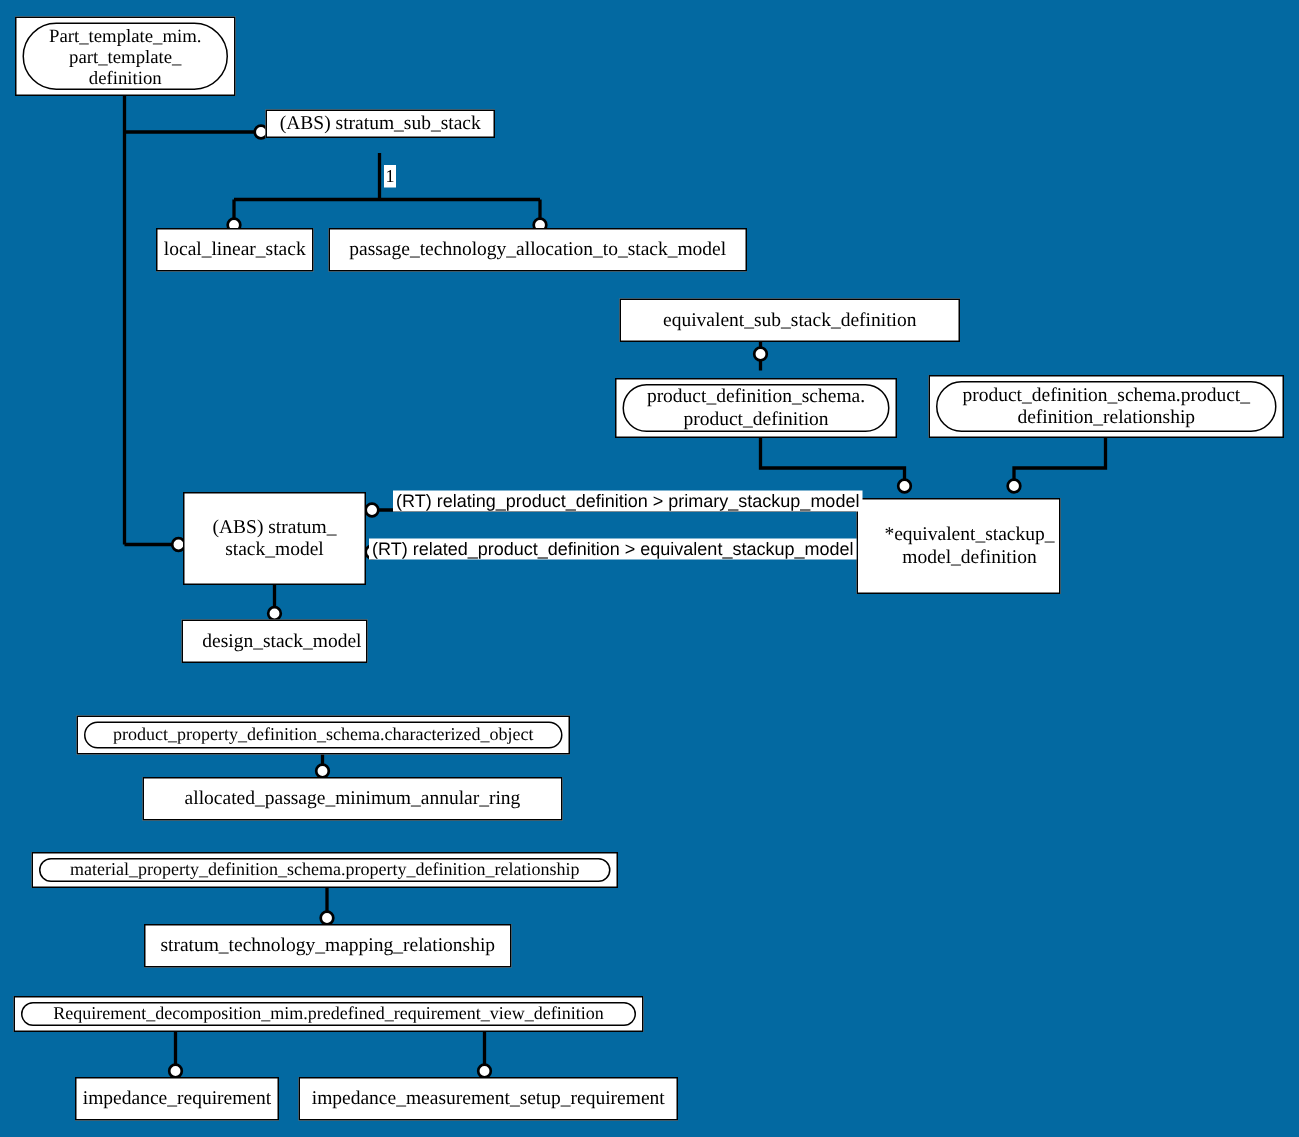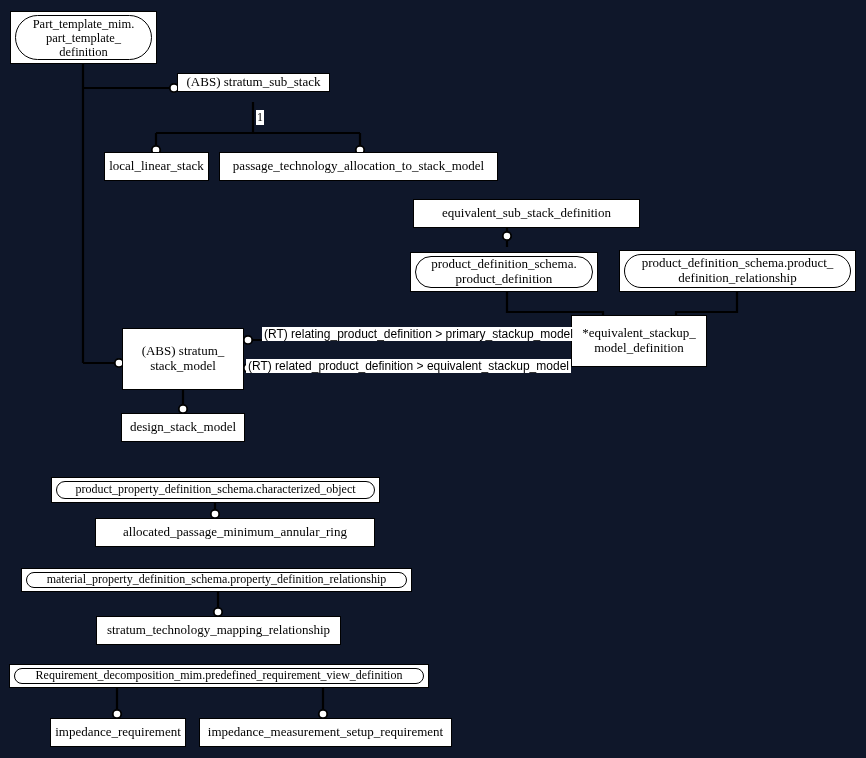--- a/index.html
+++ b/index.html
@@ -5,21 +5,21 @@
 <style>
   html, body {
     margin: 0;
     padding: 0;
     background: #ffffff;
   }
   #canvas {
     position: relative;
     width: 866px;
     height: 758px;
-    background: #0f172a;
+    background: #0369a1;
     font-family: "Liberation Serif", "DejaVu Serif", serif;
     overflow: hidden;
   }
   #wires {
     position: absolute;
     left: 0;
     top: 0;
     width: 866px;
     height: 758px;
     pointer-events: none;
@@ -172,30 +172,30 @@
   <div class="node capsule f13" style="left:619px; top:250px; width:237px; height:42px;">
     <span class="lbl">product_definition_schema.product_
 definition_relationship</span>
   </div>
 
   <div class="node f13" style="left:122px; top:328px; width:122px; height:62px;">
     <span class="lbl">(ABS) stratum_
 stack_model</span>
   </div>
 
-  <div class="node f13" style="left:571px; top:315px; width:136px; height:52px;">
+  <div class="node f13" style="left:571px; top:332px; width:136px; height:64px;justify-content:flex-end;">
     <span class="lbl">*equivalent_stackup_
 model_definition</span>
   </div>
 
   <div class="edge-label" style="left:262px; top:327px;">(RT) relating_product_definition &gt; primary_stackup_model</div>
 
   <div class="edge-label" style="left:246px; top:359px;">(RT) related_product_definition &gt; equivalent_stackup_model</div>
 
-  <div class="node f13" style="left:121px; top:413px; width:124px; height:29px;">
+  <div class="node f13" style="left:121px; top:413px; width:124px; height:29px;justify-content:flex-end;">
     <span class="lbl">design_stack_model</span>
   </div>
 
   <div class="node capsule f115" style="left:51px; top:477px; width:329px; height:26px;">
     <span class="lbl">product_property_definition_schema.characterized_object</span>
   </div>
 
   <div class="node f13" style="left:95px; top:518px; width:280px; height:29px;">
     <span class="lbl">allocated_passage_minimum_annular_ring</span>
   </div>

